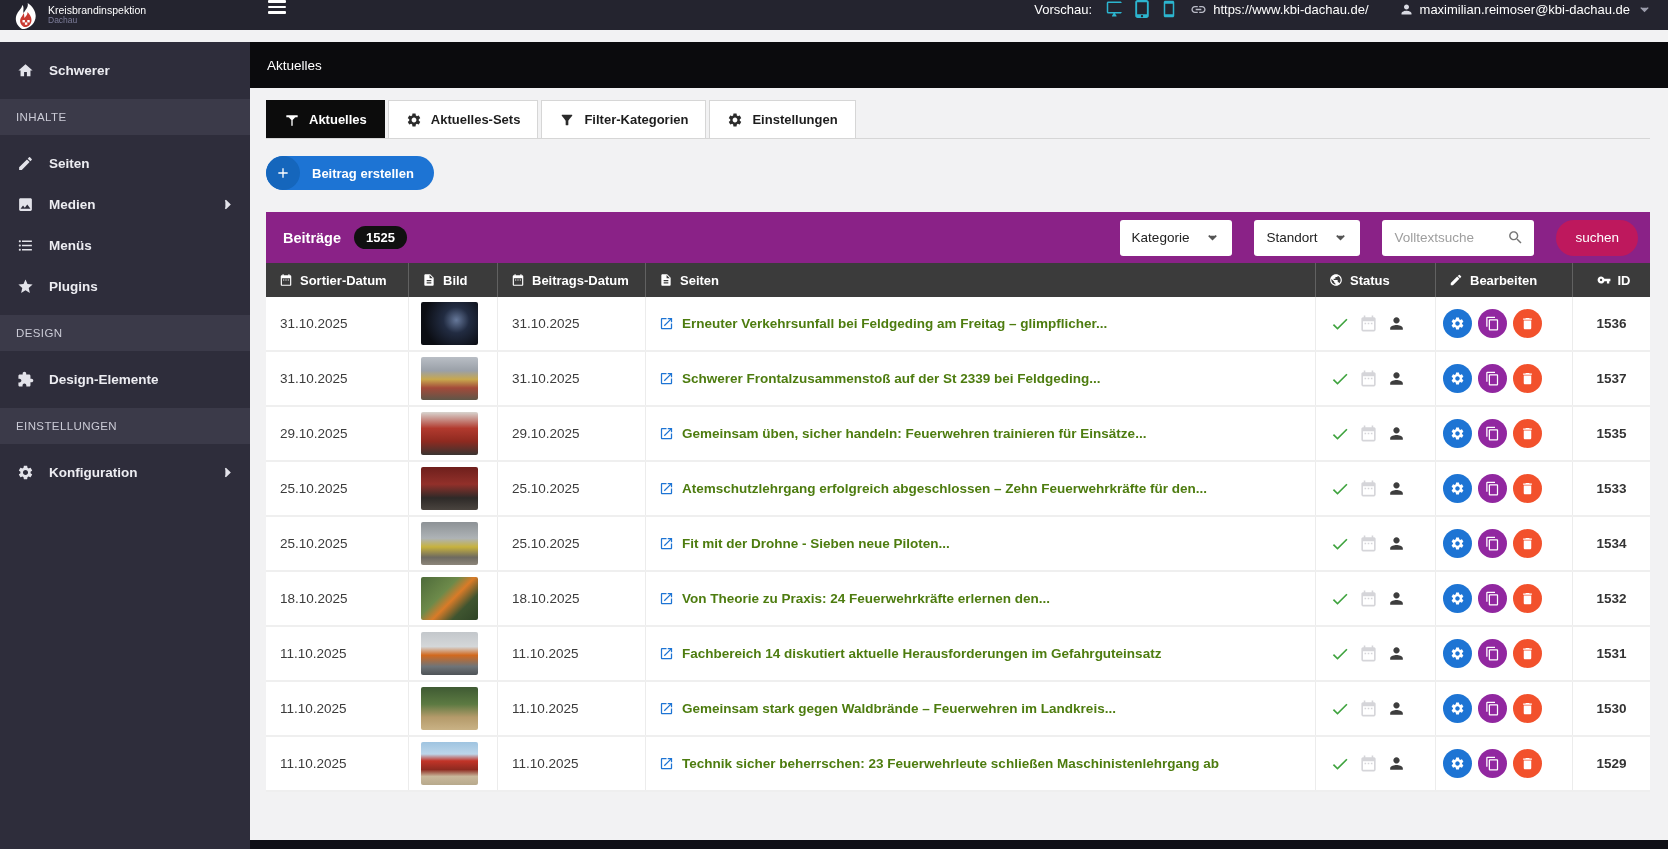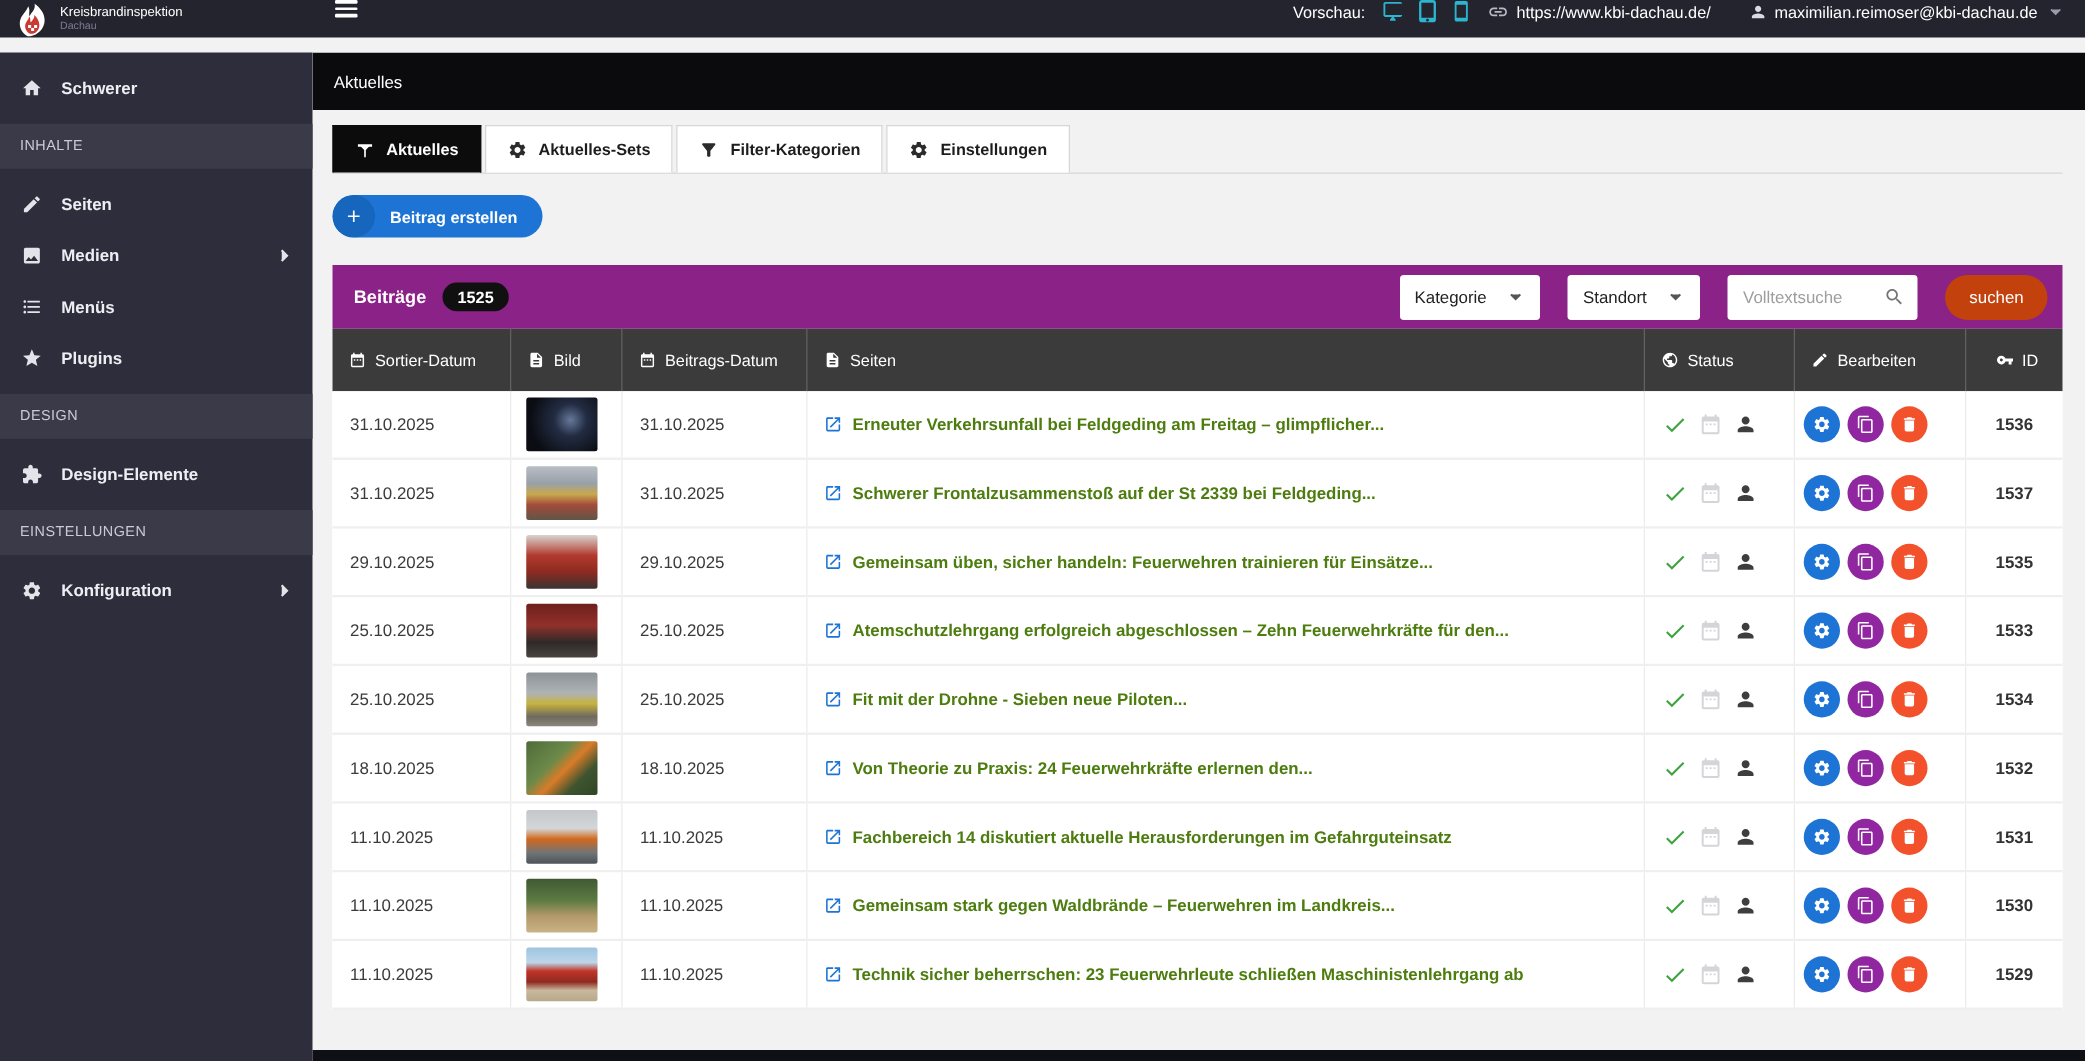--- a/index.html
+++ b/index.html
@@ -66,26 +66,26 @@
   .toolbar-right { margin-left:auto; display:flex; align-items:center; gap:22px; }
   .select { background:#fff; border-radius:3px; height:36px; display:flex; align-items:center;
             padding:0 12px; font-size:13.5px; color:#222; gap:16px; cursor:pointer; }
   .select .icn { width:15px; height:15px; color:#555; }
   .search-box { background:#fff; border-radius:3px; height:36px; width:152px; display:flex; align-items:center;
                 padding:0 10px 0 12px; }
   .search-box input { border:none; outline:none; font-size:13.5px; width:100%; color:#333;
                       font-family:"Liberation Sans",sans-serif; }
   .search-box input::placeholder { color:#9e9e9e; }
   .search-ic { width:17px; height:17px; color:#757575; cursor:pointer; }
-  .search-btn { height:36px; border-radius:18px; background:#c2410c; color:#fff; font-size:13.5px;
+  .search-btn { height:36px; border-radius:18px; background:#be185d; color:#fff; font-size:13.5px;
                 padding:0 19px; display:flex; align-items:center; cursor:pointer; border:none;
                 font-family:"Liberation Sans",sans-serif; }
 
   .grid-cols { display:grid; grid-template-columns:142px 89px 148px 1fr 120px 137px 78px; }
-  .thead { background:#3b3b3b; height:50px; color:#fff; font-weight:normal; font-size:13px; }
+  .thead { background:#3b3b3b; height:34px; color:#fff; font-weight:bold; font-size:13px; }
   .th { display:flex; align-items:center; gap:7px; padding-left:13px; height:100%; border-left:1px solid #616161; }
   .th:first-child { border-left:none; }
   .th .icn { width:14px; height:14px; color:#fff; }
   .th.th-center { justify-content:center; padding-left:4px; }
 
   .trow { background:#fff; height:55px; border-bottom:2px solid #efefef; font-size:13.5px; color:#3b3b3b; }
   .td { height:100%; display:flex; align-items:center; border-left:1px solid #ececec; }
   .td:first-child { border-left:none; }
   .td-date { padding-left:14px; }
   .td-img { padding-left:12px; }

